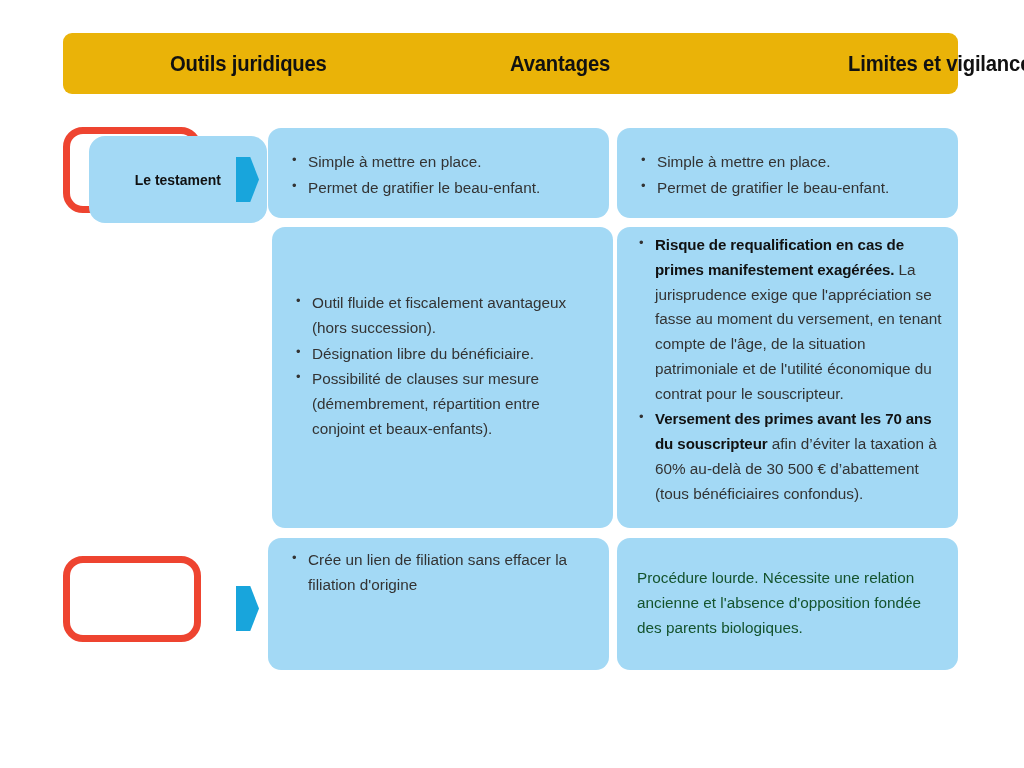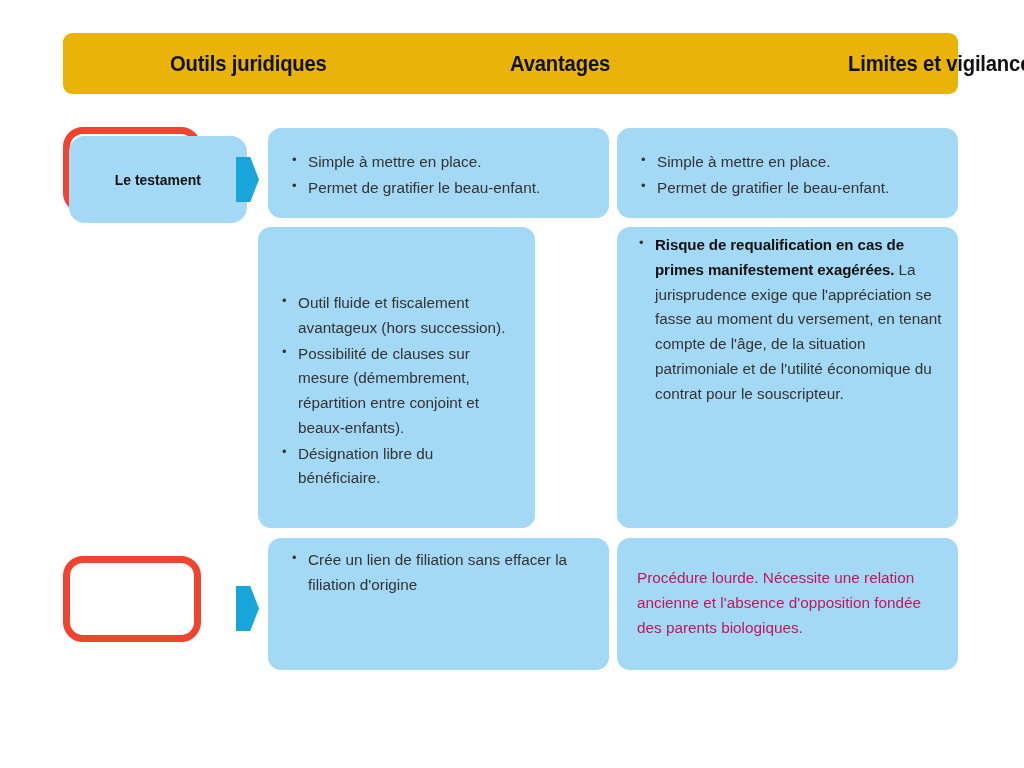--- a/index.html
+++ b/index.html
@@ -60,21 +60,21 @@
   ul.blist li{
     position:relative;padding-left:18px;margin:0 0 1px 0;
     color:#333333;font-size:15.3px;line-height:1.62;
     font-family:"Liberation Sans",sans-serif;
   }
   ul.blist li:before{
     content:"\2022";position:absolute;left:2px;top:-1px;
     font-size:13px;color:#333333;line-height:1.62;
   }
   .plain-text{
-    color:#be185d;font-size:15.3px;line-height:1.62;
+    color:#14532d;font-size:15.3px;line-height:1.62;
     font-family:"Liberation Sans",sans-serif;
   }
   .b{
     font-weight:bold;color:#111111;
     font-family:"Liberation Sans Narrow","Liberation Sans",sans-serif;
     font-size:15.1px;letter-spacing:-0.1px;
   }
 </style>
 </head>
 <body>
@@ -82,21 +82,21 @@
 <div class="canvas">
 
   <div class="header-band">
     <div class="header-cell hc-1">Outils juridiques</div>
     <div class="header-cell hc-2">Avantages</div>
     <div class="header-cell hc-3">Limites et vigilance</div>
   </div>
 
   <div class="label-wrap" style="left:63px;top:127px;width:196px;height:96px;">
     <div class="label-outline" style="left:0;top:0;width:138px;height:86px;"></div>
-    <div class="label-box" style="left:6px;top:9px;width:178px;height:87px;">
+    <div class="label-box" style="left:26px;top:9px;width:178px;height:87px;">
       <span class="label-text">Le testament</span>
     </div>
     <div class="arrow" style="left:173px;top:30px;"></div>
   </div>
 
   <div class="card" style="left:268px;top:128px;width:341px;height:90px;">
     <div class="card-inner" style="top:22px;">
       <ul class="blist">
         <li><span>Simple à mettre en place.</span></li>
         <li><span>Permet de gratifier le beau-enfant.</span></li>
@@ -107,34 +107,35 @@
   <div class="card" style="left:617px;top:128px;width:341px;height:90px;">
     <div class="card-inner" style="top:22px;">
       <ul class="blist">
         <li><span>Simple à mettre en place.</span></li>
         <li><span>Permet de gratifier le beau-enfant.</span></li>
       </ul>
     </div>
   </div>
 
 
-  <div class="card" style="left:258px;top:227px;width:277px;height:301px;">
+  <div class="card" style="left:272px;top:227px;width:341px;height:301px;">
     <div class="card-inner" style="top:64px;">
       <ul class="blist">
         <li><span>Outil fluide et fiscalement avantageux (hors succession).</span></li>
+        <li><span>Désignation libre du bénéficiaire.</span></li>
         <li><span>Possibilité de clauses sur mesure (démembrement, répartition entre conjoint et beaux-enfants).</span></li>
-        <li><span>Désignation libre du bénéficiaire.</span></li>
       </ul>
     </div>
   </div>
 
   <div class="card" style="left:617px;top:227px;width:341px;height:301px;">
     <div class="card-inner" style="top:6px;padding-left:20px;padding-right:14px;">
       <ul class="blist">
         <li><span class="b">Risque de requalification en cas de primes manifestement exagérées.</span><span> La jurisprudence exige que l'appréciation se fasse au moment du versement, en tenant compte de l'âge, de la situation patrimoniale et de l'utilité économique du contrat pour le souscripteur.</span></li>
+        <li><span class="b">Versement des primes avant les 70 ans du souscripteur</span><span> afin d’éviter la taxation à 60% au-delà de 30 500 € d’abattement (tous bénéficiaires confondus).</span></li>
       </ul>
     </div>
   </div>
 
   <div class="label-wrap" style="left:63px;top:556px;width:196px;height:96px;">
     <div class="label-outline" style="left:0;top:0;width:138px;height:86px;"></div>
     <div class="arrow" style="left:173px;top:30px;"></div>
   </div>
 
   <div class="card" style="left:268px;top:538px;width:341px;height:132px;">

